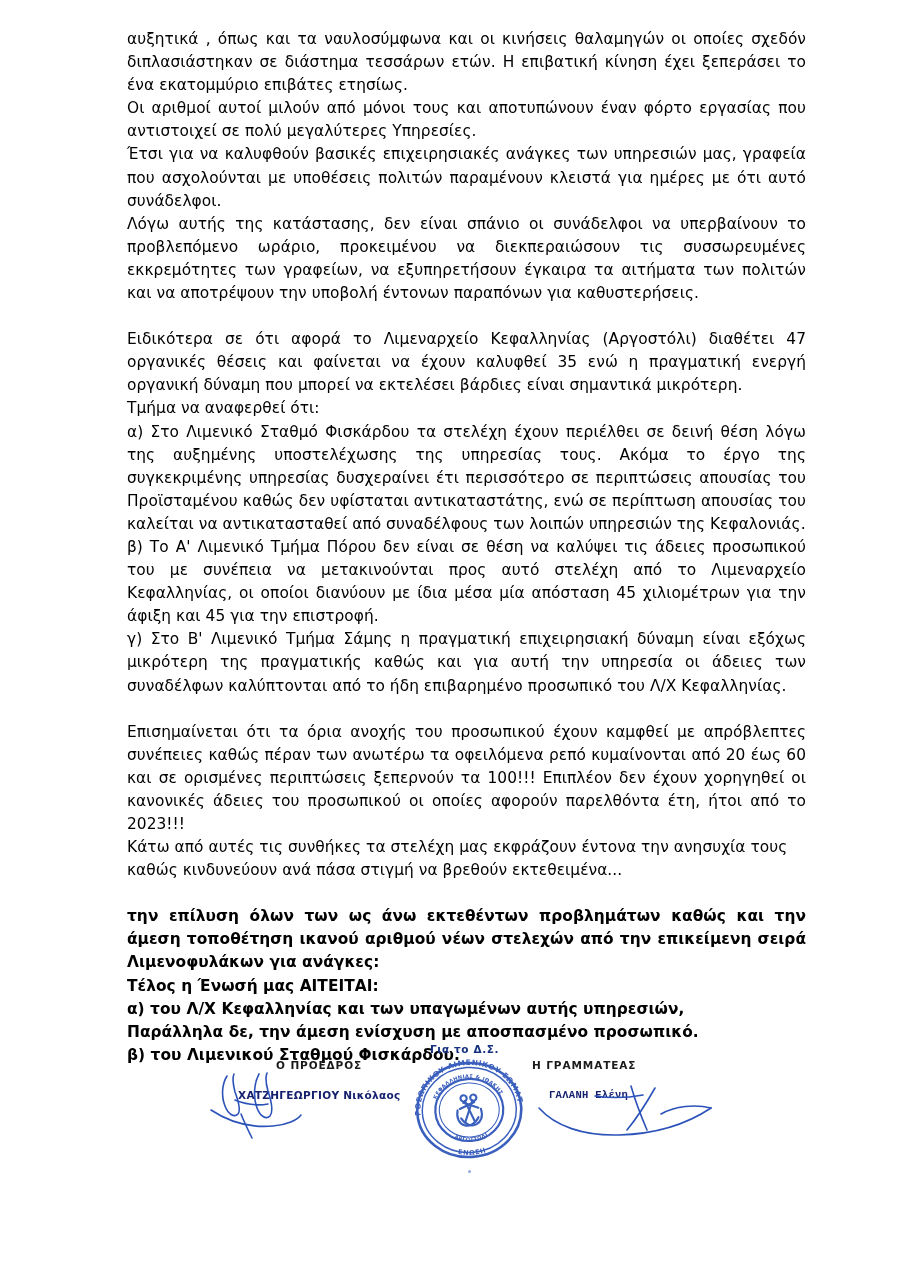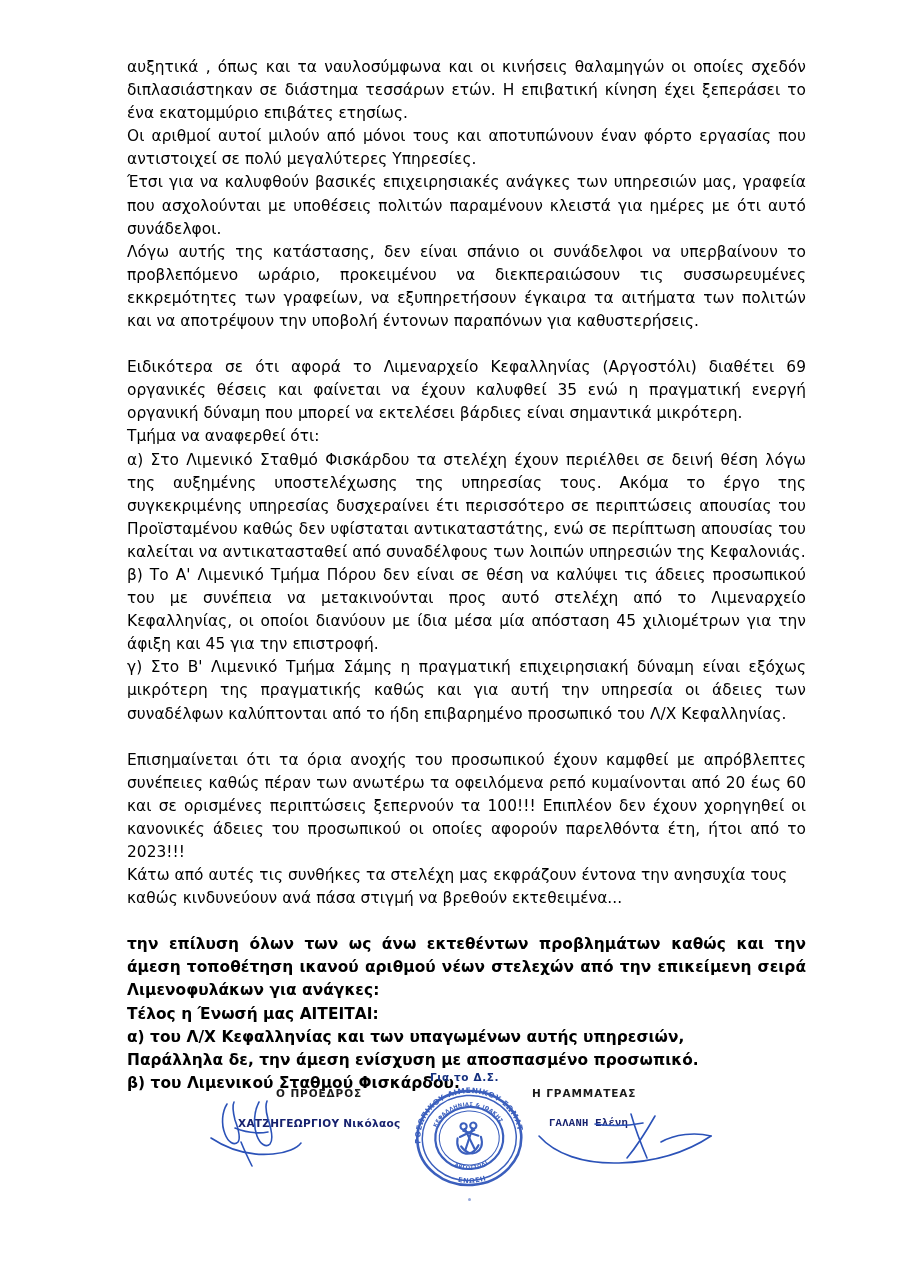--- a/index.html
+++ b/index.html
@@ -14,21 +14,20 @@
     font-family: "DejaVu Sans", "Liberation Sans", sans-serif;
     color: #000000;
     overflow: hidden;
   }
   .page {
     position: absolute;
     left: 0; top: 0;
     width: 900px;
     height: 1226px;
     background: #ffffff;
-    margin-top: 28px;
   }
   .body-col {
     position: absolute;
     left: 127px;
     top: 28px;
     width: 679px;
   }
   .para {
     margin: 0 0 0 0;
     font-size: 15.4px;
@@ -109,21 +108,21 @@
 
   <div class="body-col">
 
     <div class="para">αυξητικά , όπως και τα ναυλοσύμφωνα και οι κινήσεις θαλαμηγών οι οποίες σχεδόν διπλασιάστηκαν σε διάστημα τεσσάρων ετών. Η επιβατική κίνηση έχει ξεπεράσει το ένα εκατομμύριο επιβάτες ετησίως.</div>
     <div class="para">Οι αριθμοί αυτοί μιλούν από μόνοι τους και αποτυπώνουν  έναν φόρτο εργασίας που αντιστοιχεί σε πολύ μεγαλύτερες Υπηρεσίες.</div>
     <div class="para">Έτσι για να καλυφθούν βασικές επιχειρησιακές ανάγκες των υπηρεσιών μας, γραφεία που ασχολούνται με υποθέσεις πολιτών παραμένουν κλειστά για ημέρες με ότι αυτό συνάδελφοι.</div>
     <div class="para">Λόγω αυτής της κατάστασης, δεν είναι σπάνιο οι συνάδελφοι να υπερβαίνουν το προβλεπόμενο ωράριο, προκειμένου να διεκπεραιώσουν τις συσσωρευμένες εκκρεμότητες των γραφείων, να εξυπηρετήσουν έγκαιρα τα αιτήματα των πολιτών και να αποτρέψουν την υποβολή έντονων παραπόνων για καθυστερήσεις.</div>
 
     <div class="spacer"></div>
 
-    <div class="para">Ειδικότερα σε ότι αφορά το Λιμεναρχείο Κεφαλληνίας (Αργοστόλι) διαθέτει 69 οργανικές θέσεις και φαίνεται να έχουν καλυφθεί 35 ενώ η πραγματική ενεργή οργανική δύναμη που μπορεί να εκτελέσει βάρδιες είναι σημαντικά μικρότερη.</div>
+    <div class="para">Ειδικότερα σε ότι αφορά το Λιμεναρχείο Κεφαλληνίας (Αργοστόλι) διαθέτει 47 οργανικές θέσεις και φαίνεται να έχουν καλυφθεί 35 ενώ η πραγματική ενεργή οργανική δύναμη που μπορεί να εκτελέσει βάρδιες είναι σημαντικά μικρότερη.</div>
     <div class="para last-left">Τμήμα να αναφερθεί ότι:</div>
     <div class="para">α) Στο Λιμενικό Σταθμό Φισκάρδου τα στελέχη έχουν περιέλθει σε δεινή θέση λόγω της αυξημένης υποστελέχωσης της υπηρεσίας τους. Ακόμα το έργο της συγκεκριμένης υπηρεσίας δυσχεραίνει έτι περισσότερο σε περιπτώσεις απουσίας του Προϊσταμένου καθώς δεν υφίσταται αντικαταστάτης, ενώ σε περίπτωση απουσίας του καλείται να αντικατασταθεί από συναδέλφους των λοιπών υπηρεσιών της Κεφαλονιάς.</div>
     <div class="para">β) Το Α' Λιμενικό Τμήμα Πόρου δεν είναι σε θέση να καλύψει τις άδειες προσωπικού του με συνέπεια να μετακινούνται προς αυτό στελέχη από το Λιμεναρχείο Κεφαλληνίας, οι οποίοι διανύουν με ίδια μέσα μία  απόσταση 45 χιλιομέτρων για την άφιξη και 45 για την επιστροφή.</div>
     <div class="para">γ) Στο Β' Λιμενικό Τμήμα Σάμης  η πραγματική επιχειρησιακή δύναμη είναι εξόχως μικρότερη της πραγματικής καθώς και για αυτή την υπηρεσία οι άδειες των συναδέλφων καλύπτονται από το ήδη επιβαρημένο προσωπικό του Λ/Χ Κεφαλληνίας.</div>
 
     <div class="spacer"></div>
 
     <div class="para">Επισημαίνεται ότι τα όρια ανοχής του προσωπικού έχουν καμφθεί με απρόβλεπτες συνέπειες καθώς πέραν των ανωτέρω τα οφειλόμενα ρεπό κυμαίνονται από 20 έως 60 και σε ορισμένες περιπτώσεις ξεπερνούν τα 100!!! Επιπλέον δεν έχουν χορηγηθεί οι κανονικές άδειες του προσωπικού οι οποίες αφορούν παρελθόντα έτη, ήτοι από το 2023!!!</div>
     <div class="para last-left"> Κάτω από αυτές τις συνθήκες τα στελέχη μας εκφράζουν έντονα την ανησυχία τους καθώς κινδυνεύουν ανά πάσα στιγμή να βρεθούν εκτεθειμένα...</div>
 

